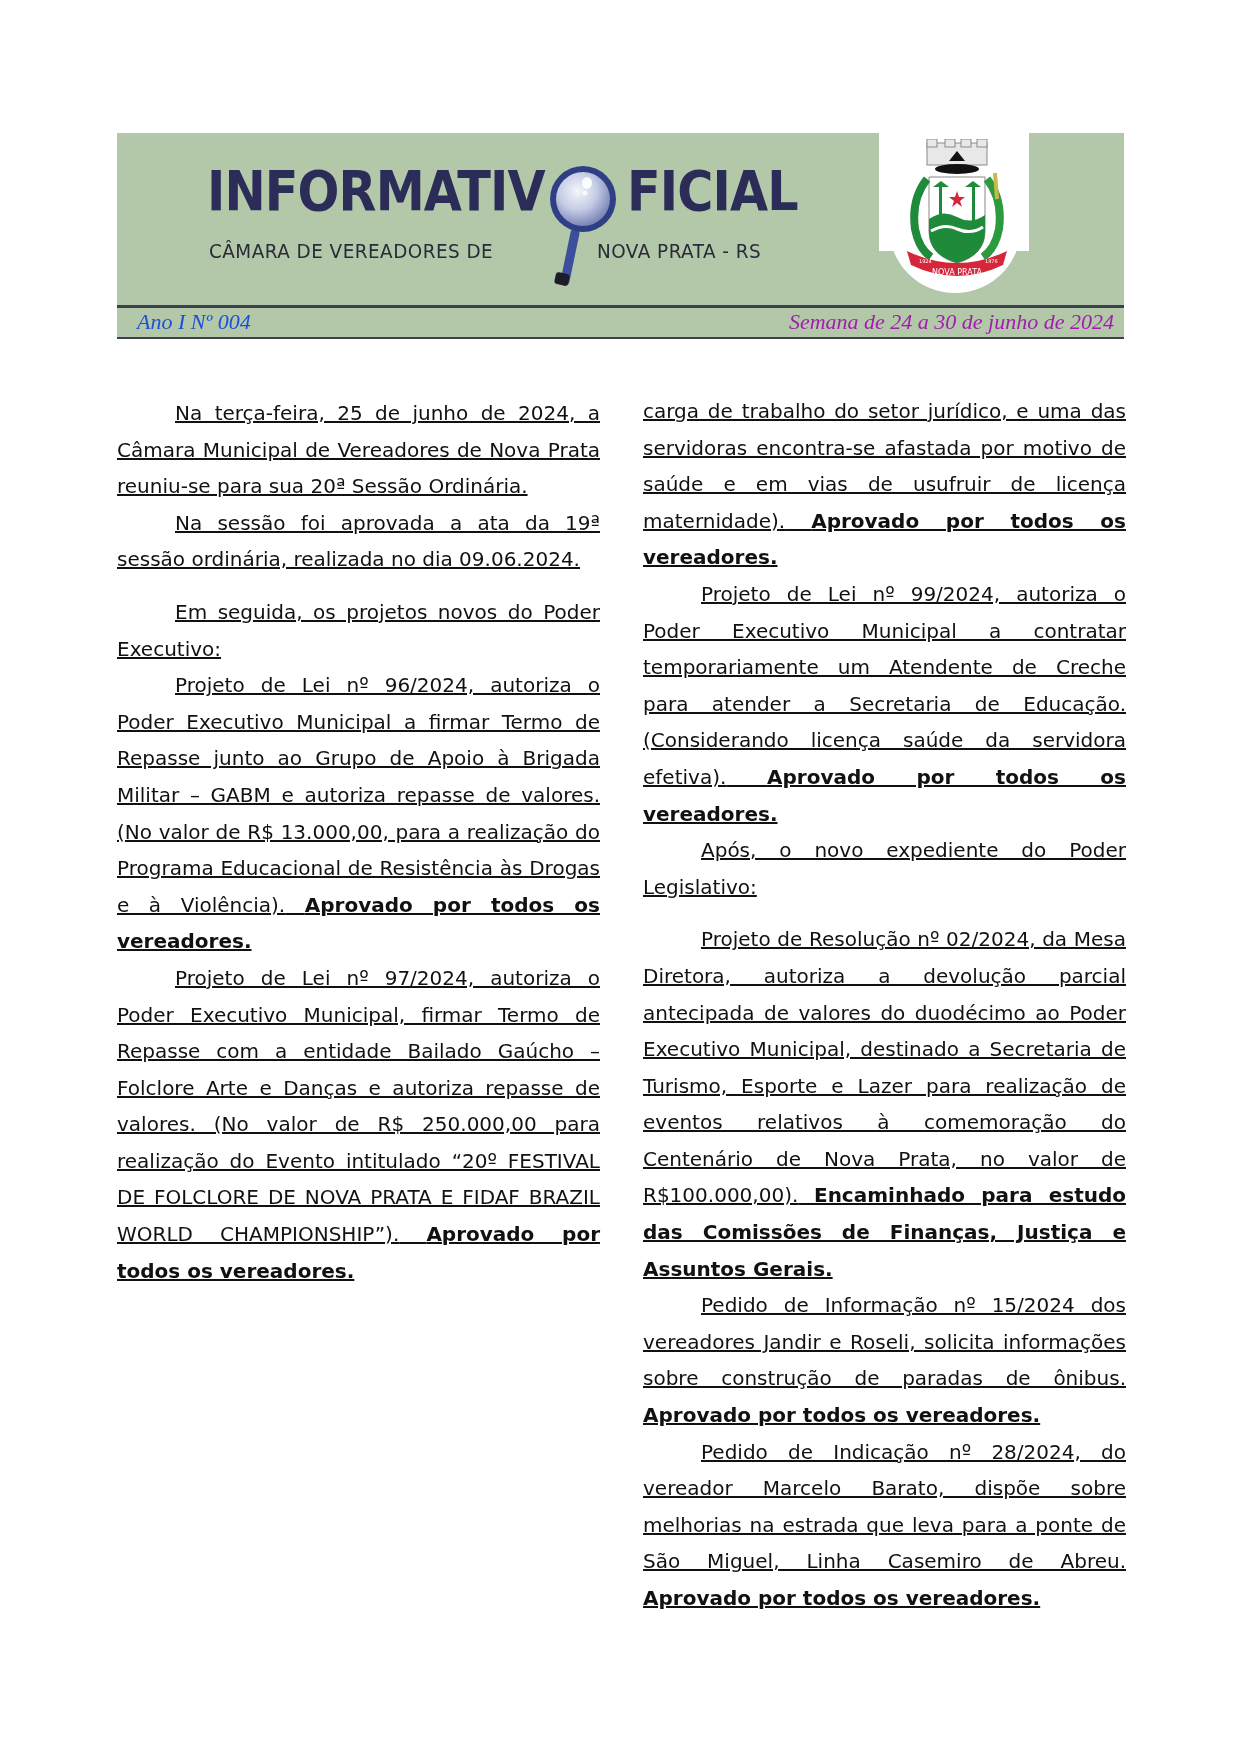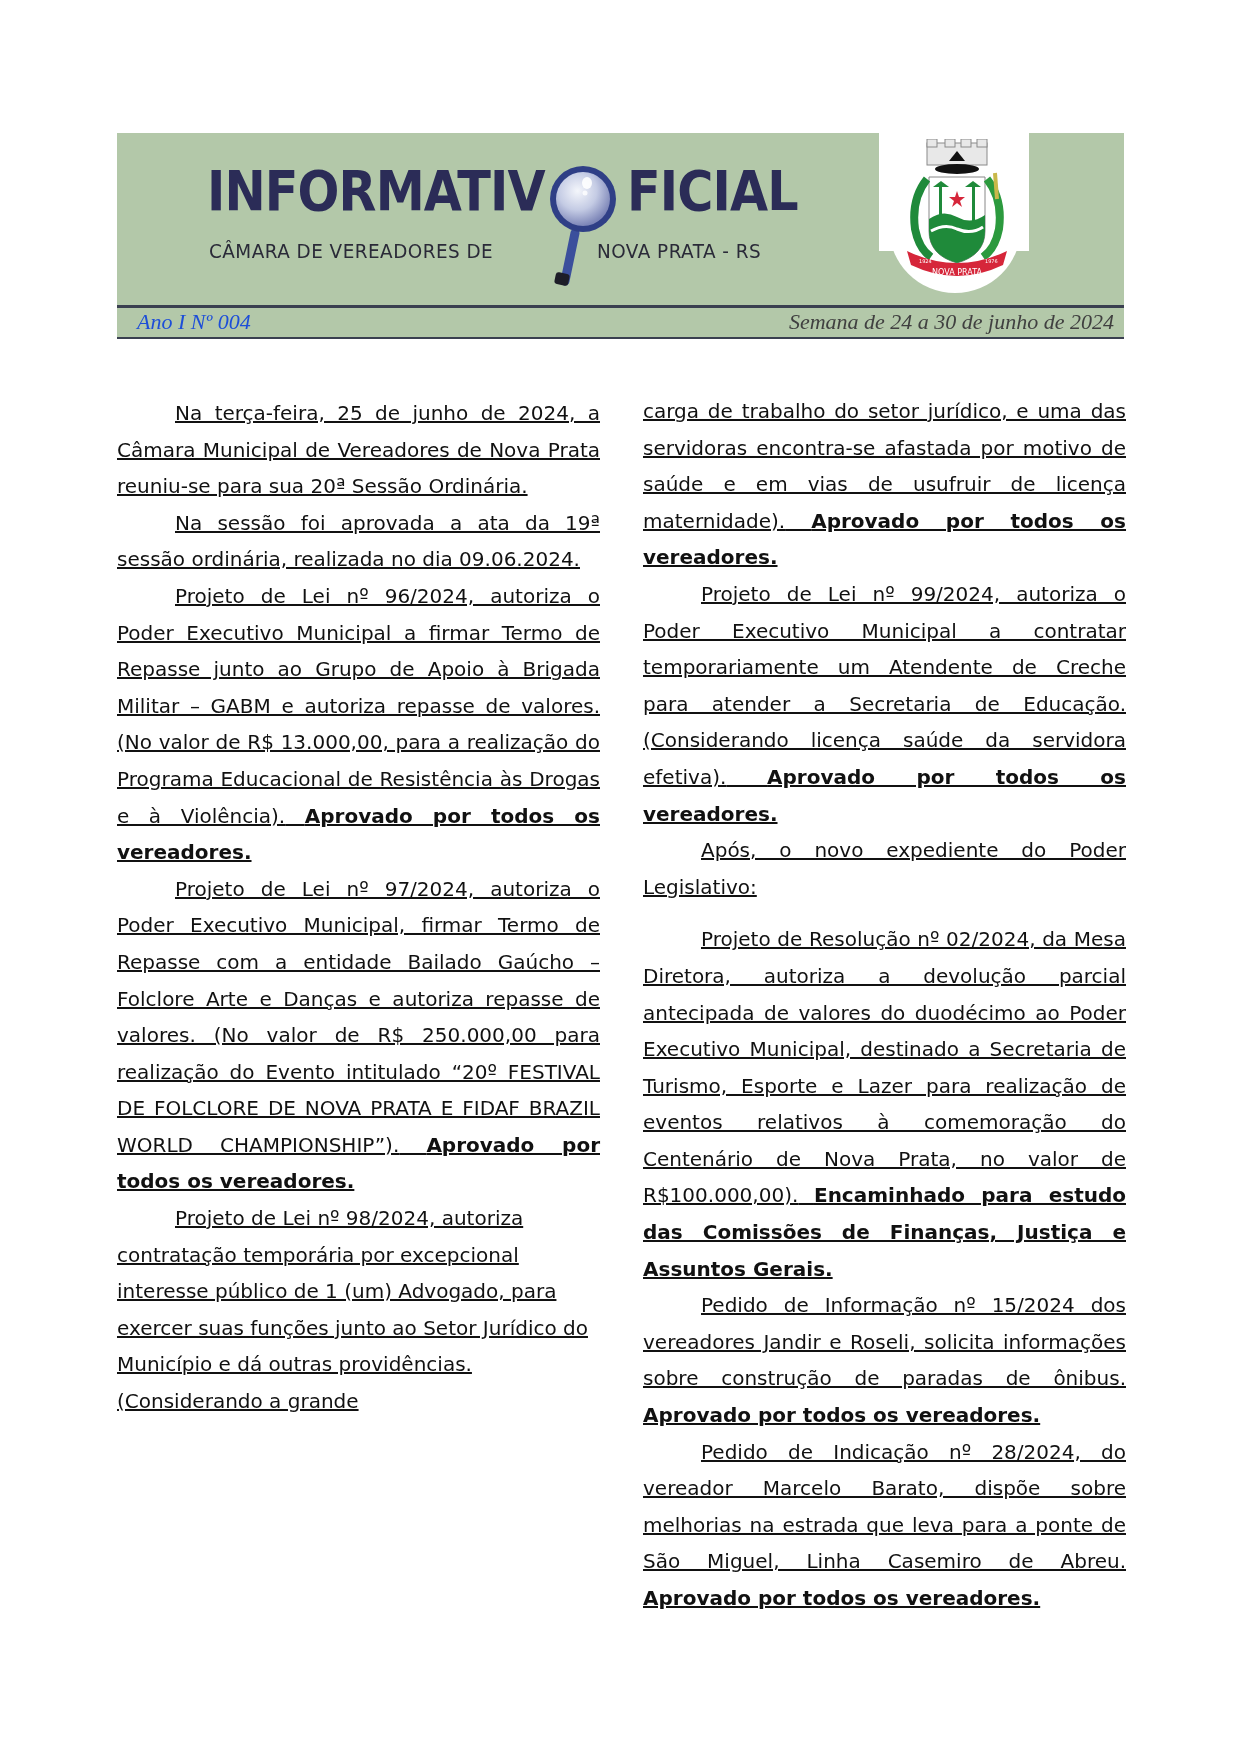--- a/index.html
+++ b/index.html
@@ -17,21 +17,21 @@
   .magnifier { position: absolute; left: 420px; top: 28px; width: 92px; height: 128px; }
 
   .crest-box { position: absolute; left: 762px; top: 0; width: 150px; height: 118px; background: #ffffff; }
   .crest-round { position: absolute; left: 772px; top: 80px; width: 132px; height: 80px; background: #fff; border-radius: 0 0 66px 66px; }
   .crest { position: absolute; left: 780px; top: 6px; width: 120px; height: 150px; }
 
   .rule { position: absolute; left: 0; width: 100%; background: #3a4050; }
   .rule1 { top: 172px; height: 3px; }
   .rule2 { top: 204px; height: 2px; }
   .issue { position: absolute; left: 20px; top: 176px; font-family: "Liberation Serif", serif; font-style: italic; font-size: 22px; color: #1d4ed8; white-space: nowrap; }
-  .week { position: absolute; right: 10px; top: 176px; font-family: "Liberation Serif", serif; font-style: italic; font-size: 22px; color: #404040; white-space: nowrap; }
+  .week { position: absolute; right: 10px; top: 176px; font-family: "Liberation Serif", serif; font-style: italic; font-size: 22px; color: #a21caf; white-space: nowrap; }
 
   .col { position: absolute; top: 395px; width: 483px; font-family: "DejaVu Sans", sans-serif; font-size: 20px; line-height: 36.6px; text-align: justify; text-decoration: underline; }
   .col-left { left: 117px; }
   .col-right { left: 643px; top: 393px; }
   .col p { margin: 0; text-indent: 58px; }
   .col p.noindent { text-indent: 0; }
   .col p.gap { margin-top: 16px; }
   .col b { font-weight: bold; }
   .col span { letter-spacing: -0.6px; }
 </style>
@@ -98,23 +98,23 @@
 
   <div class="rule rule1"></div>
   <span class="issue">Ano I   Nº 004</span>
   <span class="week">Semana de 24 a 30 de junho de 2024</span>
   <div class="rule rule2"></div>
 </div>
 
 <div class="col col-left">
   <p>Na terça-feira, 25 de junho de 2024, a Câmara Municipal de Vereadores de Nova Prata reuniu-se para sua 20ª Sessão Ordinária.</p>
   <p>Na sessão foi aprovada a ata da 19ª sessão ordinária, realizada no dia 09.06.2024.</p>
+  <p class="gap">Em seguida, os projetos novos do Poder Executivo:</p>
   <p><span style="letter-spacing:0">Projeto de Lei nº 96/2024, autoriza o Poder Executivo Municipal a firmar Termo de Repasse junto ao Grupo de Apoio à Brigada Militar – GABM e autoriza repasse de valores. (No valor de R$ 13.000,00, para a realização do Programa Educacional de Resistência às Drogas e à Violência).</span> <b>Aprovado por todos os vereadores.</b></p>
   <p><span style="letter-spacing:0">Projeto de Lei nº 97/2024, autoriza o Poder Executivo Municipal, firmar Termo de Repasse com a entidade Bailado Gaúcho – Folclore Arte e Danças e autoriza repasse de valores. (No valor de R$ 250.000,00 para realização do Evento intitulado “20º FESTIVAL DE FOLCLORE DE NOVA PRATA E FIDAF BRAZIL WORLD CHAMPIONSHIP”).</span> <b>Aprovado por todos os vereadores.</b></p>
-  <p style="text-align:left"><span style="letter-spacing:0">Projeto de Lei nº 98/2024, autoriza contratação temporária por excepcional interesse público de 1 (um) Advogado, para exercer suas funções junto ao Setor Jurídico do Município e dá outras providências. (Considerando a grande</span></p>
 </div>
 
 <div class="col col-right">
   <p class="noindent"><span style="letter-spacing:0">carga de trabalho do setor jurídico, e uma das servidoras encontra-se afastada por motivo de saúde e em vias de usufruir de licença maternidade).</span> <b>Aprovado por todos os vereadores.</b></p>
   <p><span style="letter-spacing:0">Projeto de Lei nº 99/2024, autoriza o Poder Executivo Municipal a contratar temporariamente um Atendente de Creche para atender a Secretaria de Educação. (Considerando licença saúde da servidora efetiva).</span> <b>Aprovado por todos os vereadores.</b></p>
   <p>Após, o novo expediente do Poder Legislativo:</p>
   <p class="gap"><span style="letter-spacing:0">Projeto de Resolução nº 02/2024, da Mesa Diretora, autoriza a devolução parcial antecipada de valores do duodécimo ao Poder Executivo Municipal, destinado a Secretaria de Turismo, Esporte e Lazer para realização de eventos relativos à comemoração do Centenário de Nova Prata, no valor de R$100.000,00).</span> <b>Encaminhado para estudo das Comissões de Finanças, Justiça e Assuntos Gerais.</b></p>
   <p><span style="letter-spacing:0">Pedido de Informação nº 15/2024 dos vereadores Jandir e Roseli, solicita informações sobre construção de paradas de ônibus.</span> <b>Aprovado por todos os vereadores.</b></p>
   <p><span style="letter-spacing:0">Pedido de Indicação nº 28/2024, do vereador Marcelo Barato, dispõe sobre melhorias na estrada que leva para a ponte de São Miguel, Linha Casemiro de Abreu.</span> <b>Aprovado por todos os vereadores.</b></p>
 </div>

